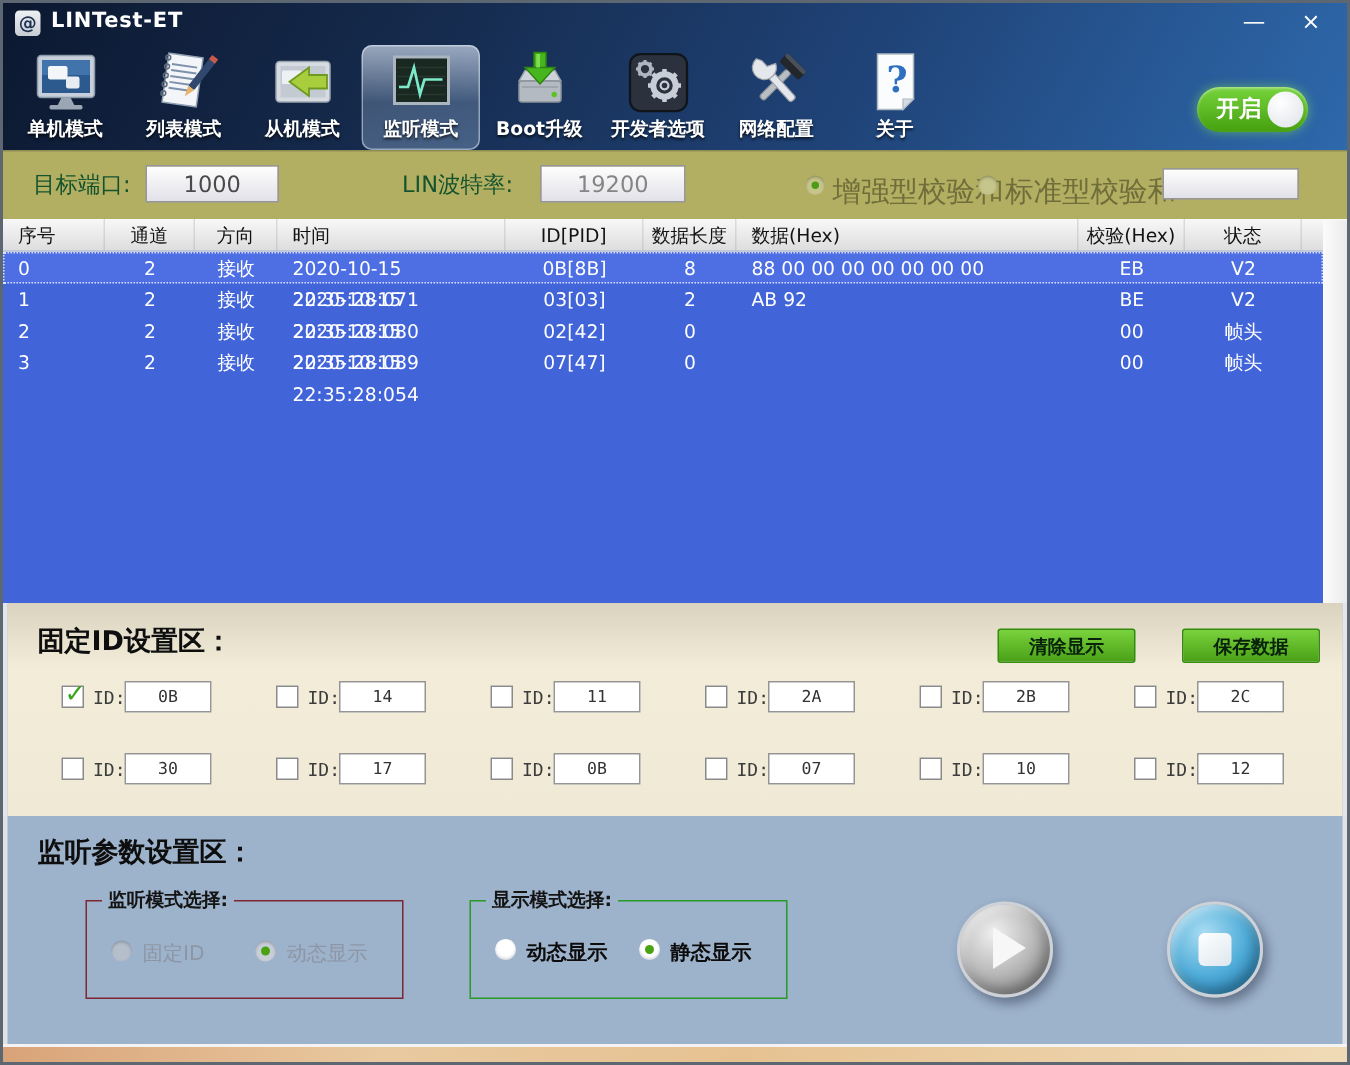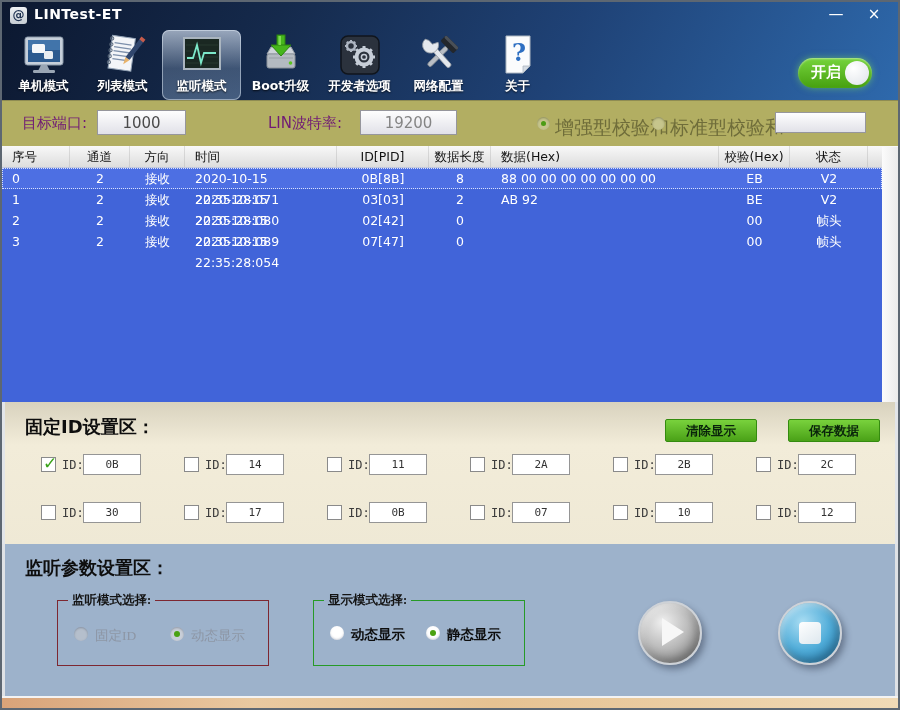--- a/index.html
+++ b/index.html
@@ -26,21 +26,21 @@
 
   .toggle{position:absolute;right:26px;top:56px;width:74px;height:30px;border-radius:16px;
     background:linear-gradient(#76d43c,#46a00f);
     box-shadow:0 0 7px rgba(130,225,90,.55), inset 0 1px 2px rgba(255,255,255,.45);}
   .toggle .tl{position:absolute;left:13px;top:5px;font-size:15px;font-weight:bold;color:#fff;}
   .toggle .knob{position:absolute;right:3px;top:3px;width:24px;height:24px;border-radius:50%;
     background:radial-gradient(circle at 35% 30%,#ffffff,#e8ebef 70%,#ccd2d9);}
 
   
   .settings{position:absolute;left:0;top:98px;width:896px;height:46px;background:#b2ae62;border-top:1px solid #8f8c52;box-sizing:border-box;}
-  .slabel{position:absolute;font-size:15px;color:#701a75;top:13px;}
+  .slabel{position:absolute;font-size:15px;color:#14532d;top:13px;}
   .field{position:absolute;background:linear-gradient(#fefefe,#e1e1e8);border:1px solid #96969c;
     font-size:15px;text-align:center;color:#4a4a4a;box-sizing:border-box;font-family:"DejaVu Sans",sans-serif;}
   .f-port{left:95px;top:9px;width:89px;height:25px;}
   .f-baud{left:358px;top:9px;width:97px;height:25px;color:#858585;}
   .f-extra{left:773px;top:11px;width:91px;height:21px;font-size:12px;}
   .sradio{position:absolute;top:16px;width:13px;height:13px;border-radius:50%;background:#c6c58c;
     box-shadow:inset 0 1px 2px rgba(90,90,50,.5);}
   .sradio.sel::after{content:"";position:absolute;left:4px;top:4px;width:5px;height:5px;border-radius:50%;background:#4d9c15;}
   .srlabel{position:absolute;top:14px;font-size:19px;color:#6f6d3a;}
 
@@ -72,21 +72,21 @@
   .r1{top:52px;} .r2{top:100px;}
   .cb{position:absolute;left:0;top:3px;width:15px;height:15px;background:#fff;border:1px solid #8a8a8a;box-sizing:border-box;}
   .cb.checked::after{content:"✓";position:absolute;left:1px;top:-5px;font-size:17px;font-weight:bold;color:#3aa318;}
   .idlabel{position:absolute;left:21px;top:4px;font-size:12px;font-family:"DejaVu Sans Mono",monospace;color:#3c3c3c;}
   .idinput{position:absolute;left:42px;top:0;width:58px;height:21px;border:1px solid #959595;background:#fff;
     text-align:center;font-size:11px;font-family:"DejaVu Sans Mono",monospace;color:#333;box-sizing:border-box;}
   .g1{left:36px;} .g2{left:179px;} .g3{left:322px;} .g4{left:465px;} .g5{left:608px;} .g6{left:751px;}
 
   
   .listen{position:absolute;left:0;top:542px;width:896px;height:156px;box-sizing:border-box;background:#9db2cb;
-    border-left:3px solid #dfe2e6;border-right:3px solid #dfe2e6;border-bottom:2px solid #8b5cf6;font-family:Liberation Serif, serif;}
+    border-left:3px solid #dfe2e6;border-right:3px solid #dfe2e6;border-bottom:2px solid #8b5cf6;}
   .group{position:absolute;top:56px;width:212px;height:66px;box-sizing:border-box;}
   .group.red{left:28px;border:1px solid #7d2731;margin-left:24px;}
   .group.green{left:308px;border:1px solid #279a27;}
   .legend{position:absolute;top:-9px;left:10px;background:#9db2cb;padding:0 4px;font-size:12.5px;font-weight:bold;color:#141414;}
   .radio{position:absolute;width:14px;height:14px;border-radius:50%;}
   .r-dis{background:#b5bfcc;box-shadow:inset 0 1px 2px rgba(70,80,100,.4);}
   .r-dis2{background:#c9cfd8;box-shadow:inset 0 1px 2px rgba(70,80,100,.4);}
   .r-wh{background:#fff;box-shadow:inset 0 -1px 2px rgba(120,130,150,.35);}
   .radio.sel::after{content:"";position:absolute;left:4px;top:4px;width:6px;height:6px;border-radius:50%;background:#4aa211;}
   .rlab{position:absolute;font-size:13.5px;}
@@ -151,20 +151,29 @@
           </g>
           <g transform="rotate(38 32 20)">
             <rect x="30" y="4" width="5" height="24" rx="1" fill="#31476e"></rect>
             <path d="M30 28 h5 l-2.5 7 z" fill="#e8b36a"></path>
             <rect x="30" y="2" width="5" height="3.5" fill="#c75b4a"></rect>
           </g>
         </svg>
         <span class="tlabel">列表模式</span>
       </div>
 
+      <div class="tbtn">
+        <svg class="ticon" viewBox="0 0 46 46">
+          <rect x="5" y="9" width="36" height="27" rx="2.5" fill="#d7dce2" stroke="#9aa4af" stroke-width="1"></rect>
+          <rect x="8" y="12" width="30" height="21" fill="#c3cad2"></rect>
+          <rect x="9" y="15" width="13" height="9" rx="1" fill="#eef1f4"></rect>
+          <path d="M14 22.5 L27 13 v5 h12 v9 h-12 v5 z" fill="#a8ce3e" stroke="#6f9a22" stroke-width="1.2"></path>
+        </svg>
+        <span class="tlabel">从机模式</span>
+      </div>
 
       <div class="tbtn selected">
         <svg class="ticon" viewBox="0 0 46 46">
           <rect x="5" y="6" width="36" height="31" fill="#1a2822" stroke="#aab5bf" stroke-width="2"></rect>
           <line x1="7" y1="13" x2="39" y2="13" stroke="#27382f" stroke-width="1"></line>
           <line x1="7" y1="19" x2="39" y2="19" stroke="#27382f" stroke-width="1"></line>
           <line x1="7" y1="25" x2="39" y2="25" stroke="#27382f" stroke-width="1"></line>
           <line x1="7" y1="31" x2="39" y2="31" stroke="#27382f" stroke-width="1"></line>
           <polyline points="8,26 14,26 18,13 22,31 25,21 37,21" fill="none" stroke="#7ce9c9" stroke-width="1.8"></polyline>
         </svg>

